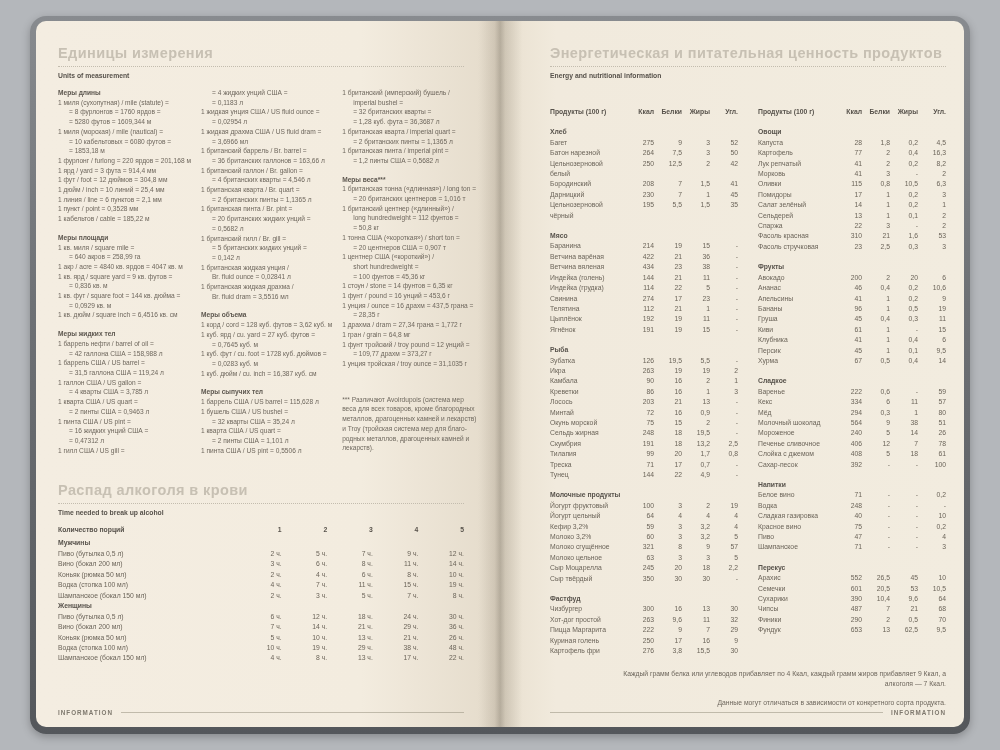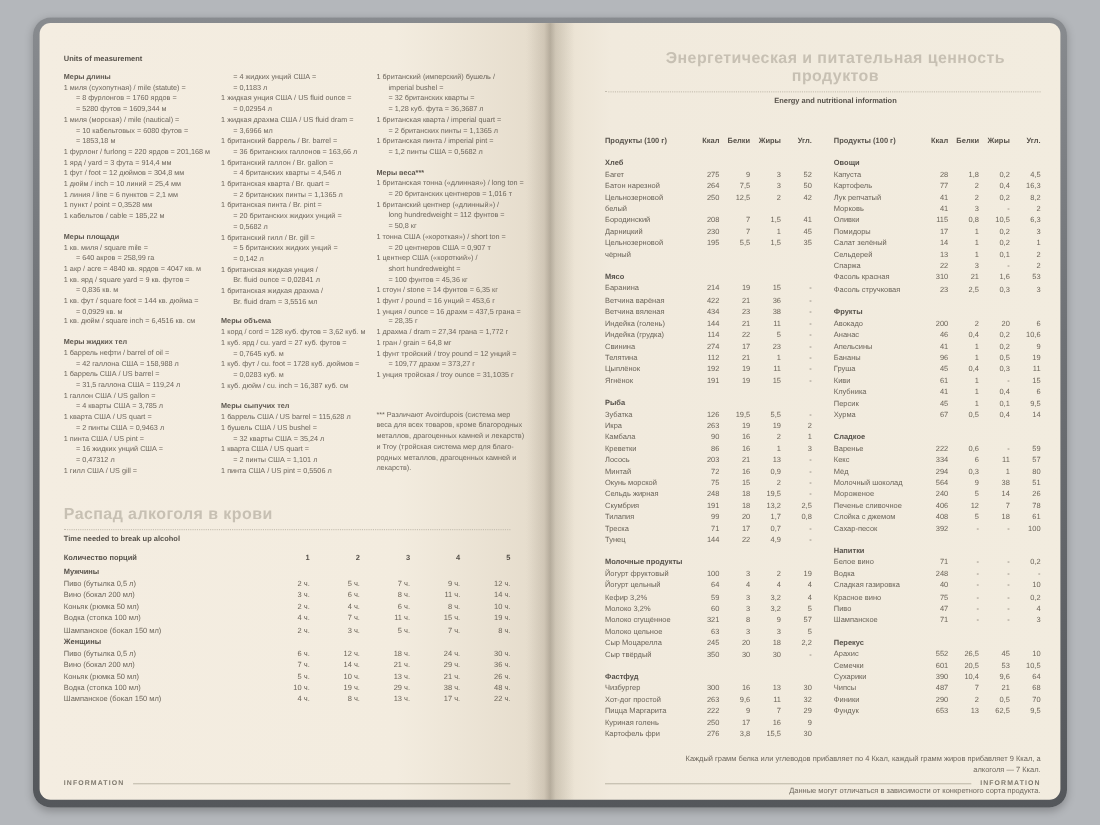--- a/index.html
+++ b/index.html
@@ -17,21 +17,21 @@
   .page-right { border-radius:0 10px 10px 0;
     background:linear-gradient(90deg,#dcd3c2 0%,#ece4d5 5%,#f1eadd 12%,#f2ecdf 100%);
     padding:24px 18px 20px 50px; }
   .gutter { position:absolute; left:50%; top:0; width:44px; height:100%; transform:translateX(-50%);
     background:linear-gradient(90deg,rgba(60,50,35,0) 0%,rgba(60,50,35,.10) 38%,rgba(40,32,20,.22) 50%,rgba(60,50,35,.10) 62%,rgba(60,50,35,0) 100%);
     pointer-events:none; }
 
   .sec-head { border-bottom:1px dotted #c3bcae; padding-bottom:4px; }
   .big-title { font-size:14.5px; font-weight:bold; letter-spacing:.4px; color:#c7c0b3; line-height:17px; }
   .sub { font-size:6.8px; font-weight:bold; color:#57524b; margin-top:5px; }
-  .ta-r { text-align:center;margin-left:23px; }
+  .ta-r { text-align:left; }
 
   
   .u-cols { display:flex; margin-top:9px; height:372px; gap:10px; }
   .u-col { flex:1 1 0; overflow:visible; }
   .u-col:nth-child(2){ flex:0 0 116px; }
   .u-block { margin-top:9px; }
   .u-block:first-child { margin-top:0; }
   .u-footnote { margin-top:26px; }
   .u-footnote .u-line { color:#6f695f; }
   .u-h { font-size:6.6px; font-weight:bold; color:#5d574f; line-height:9.7px; white-space:pre; }
@@ -67,20 +67,23 @@
   .foot-label { font-size:6.3px; font-weight:bold; letter-spacing:1px; color:#7e786d; }
   .foot-line { flex:1 1 auto; border-top:1px solid #97917f; opacity:.55; height:0; }
 </style>
 </head>
 <body>
 
 <div class="notebook">
   <div class="pages">
 
     <section class="page page-left">
+      <header class="sec-head">
+        <h1 class="big-title">Единицы измерения</h1>
+      </header>
       <div class="sub">Units of measurement</div>
 
       <div class="u-cols" id="units-cols">
           <div class="u-col">
             <div class="u-block">
               <div class="u-h">Меры длины</div>
               <div class="u-line">1 миля (сухопутная) / mile (statute) =</div>
               <div class="u-line">      = 8 фурлонгов = 1760 ярдов =</div>
               <div class="u-line">      = 5280 футов = 1609,344 м</div>
               <div class="u-line">1 миля (морская) / mile (nautical) =</div>

